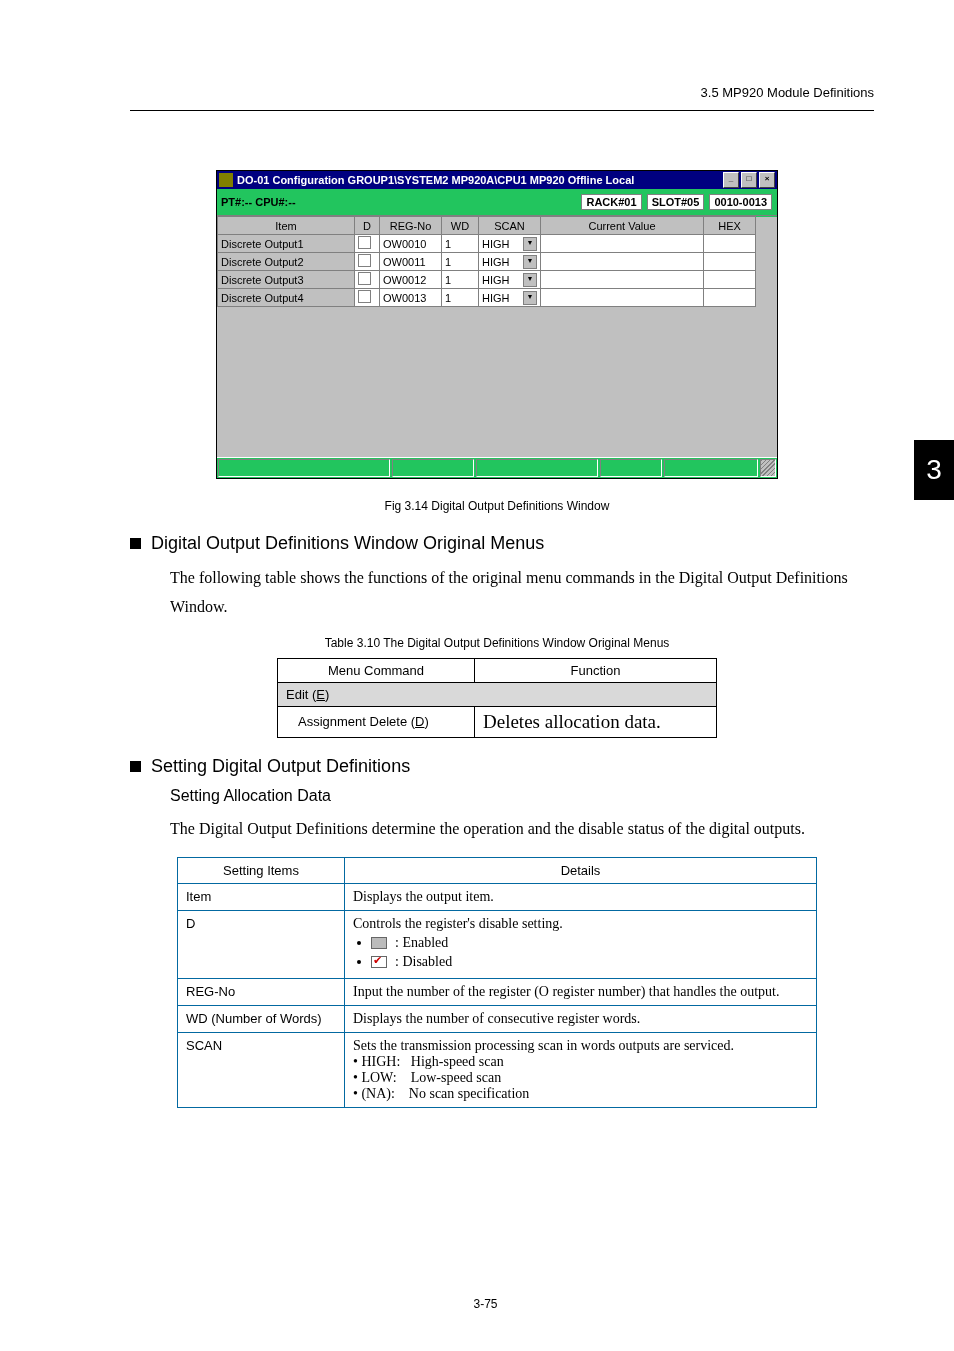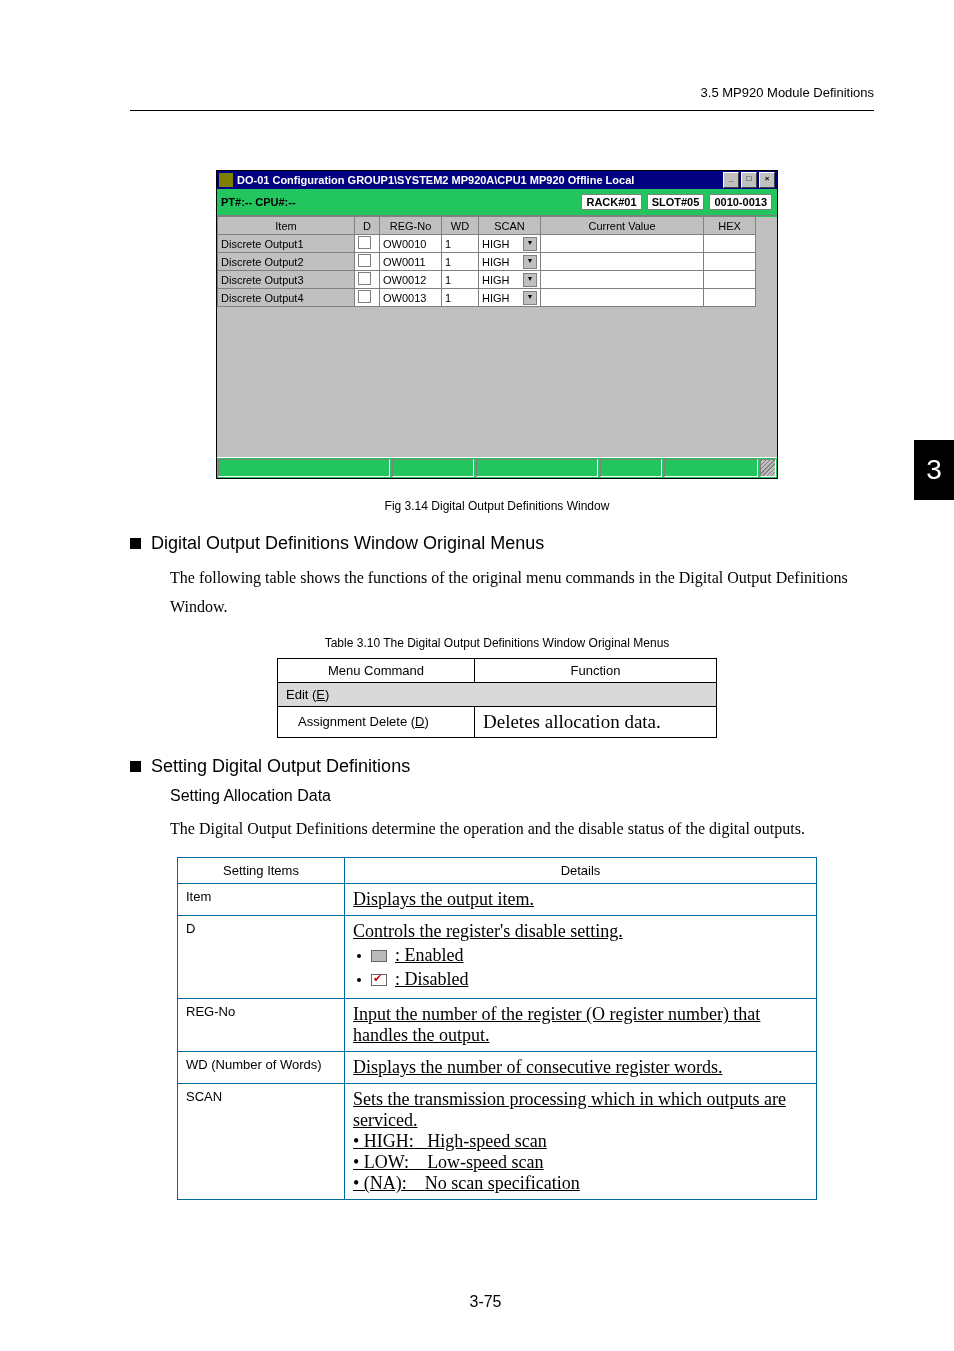--- a/index.html
+++ b/index.html
@@ -145,34 +145,34 @@
   .menu-table .indent { padding-left: 20px; }
   .h3text {
     font-family: Arial, sans-serif; font-size: 16px; margin: 6px 0 10px 40px;
   }
   table.details-table {
     border-collapse: collapse; margin: 0 auto; font-family: Arial, sans-serif; font-size: 13px;
     width: 640px;
   }
   table.details-table th, table.details-table td { border: 1px solid #0369a1; padding: 5px 8px; vertical-align: top; }
   table.details-table th { text-align: center; font-weight: normal; }
-  .details-table td.val { font-family: "Times New Roman", serif; font-size: 18px; text-decoration: underline; }
+  .details-table td.val { font-family: "Times New Roman", serif; font-size: 14px; }
   .bullet-row { display: flex; align-items: center; margin: 3px 0; }
   .dot { width: 4px; height: 4px; background: #000; border-radius: 50%; margin: 0 10px 0 4px; }
   .state-icon {
     width: 14px; height: 10px; border: 1px solid #666; display: inline-block; margin-right: 8px;
   }
   .state-enabled { background: #bbb; }
   .state-disabled { position: relative; background: #fff; }
   .state-disabled::after {
     content: "✔"; color: #c00; font-size: 11px; position: absolute; left: 1px; top: -3px;
   }
   .footer {
     position: absolute; bottom: 40px; left: 0; right: 8px; text-align: center;
-    font-family: Arial, sans-serif; font-size: 16px; padding-left: 25px;
+    font-family: Arial, sans-serif; font-size: 12px; padding-left: 25px;
   }
   .underline { text-decoration: underline; }
 </style>
 </head>
 <body>
 <div class="page">
 
   <div class="header-text">3.5 MP920 Module Definitions</div>
   <div class="header-line"></div>
   <div class="side-tab">3</div>
@@ -346,21 +346,21 @@
         <td>REG-No</td>
         <td class="val">Input the number of the register (O register number) that handles the output.</td>
       </tr>
       <tr>
         <td>WD (Number of Words)</td>
         <td class="val">Displays the number of consecutive register words.</td>
       </tr>
       <tr>
         <td>SCAN</td>
         <td class="val">
-          <div>Sets the transmission processing which in which outputs are serviced.</div>
+          <div>Sets the transmission processing scan in words outputs are serviced.</div>
           <div>
             <span>• HIGH:</span>&nbsp;&nbsp;
             <span>High-speed scan</span>
           </div>
           <div>
             <span>• LOW:</span>&nbsp;&nbsp;&nbsp;
             <span>Low-speed scan</span>
           </div>
           <div>
             <span>• (NA):</span>&nbsp;&nbsp;&nbsp;

